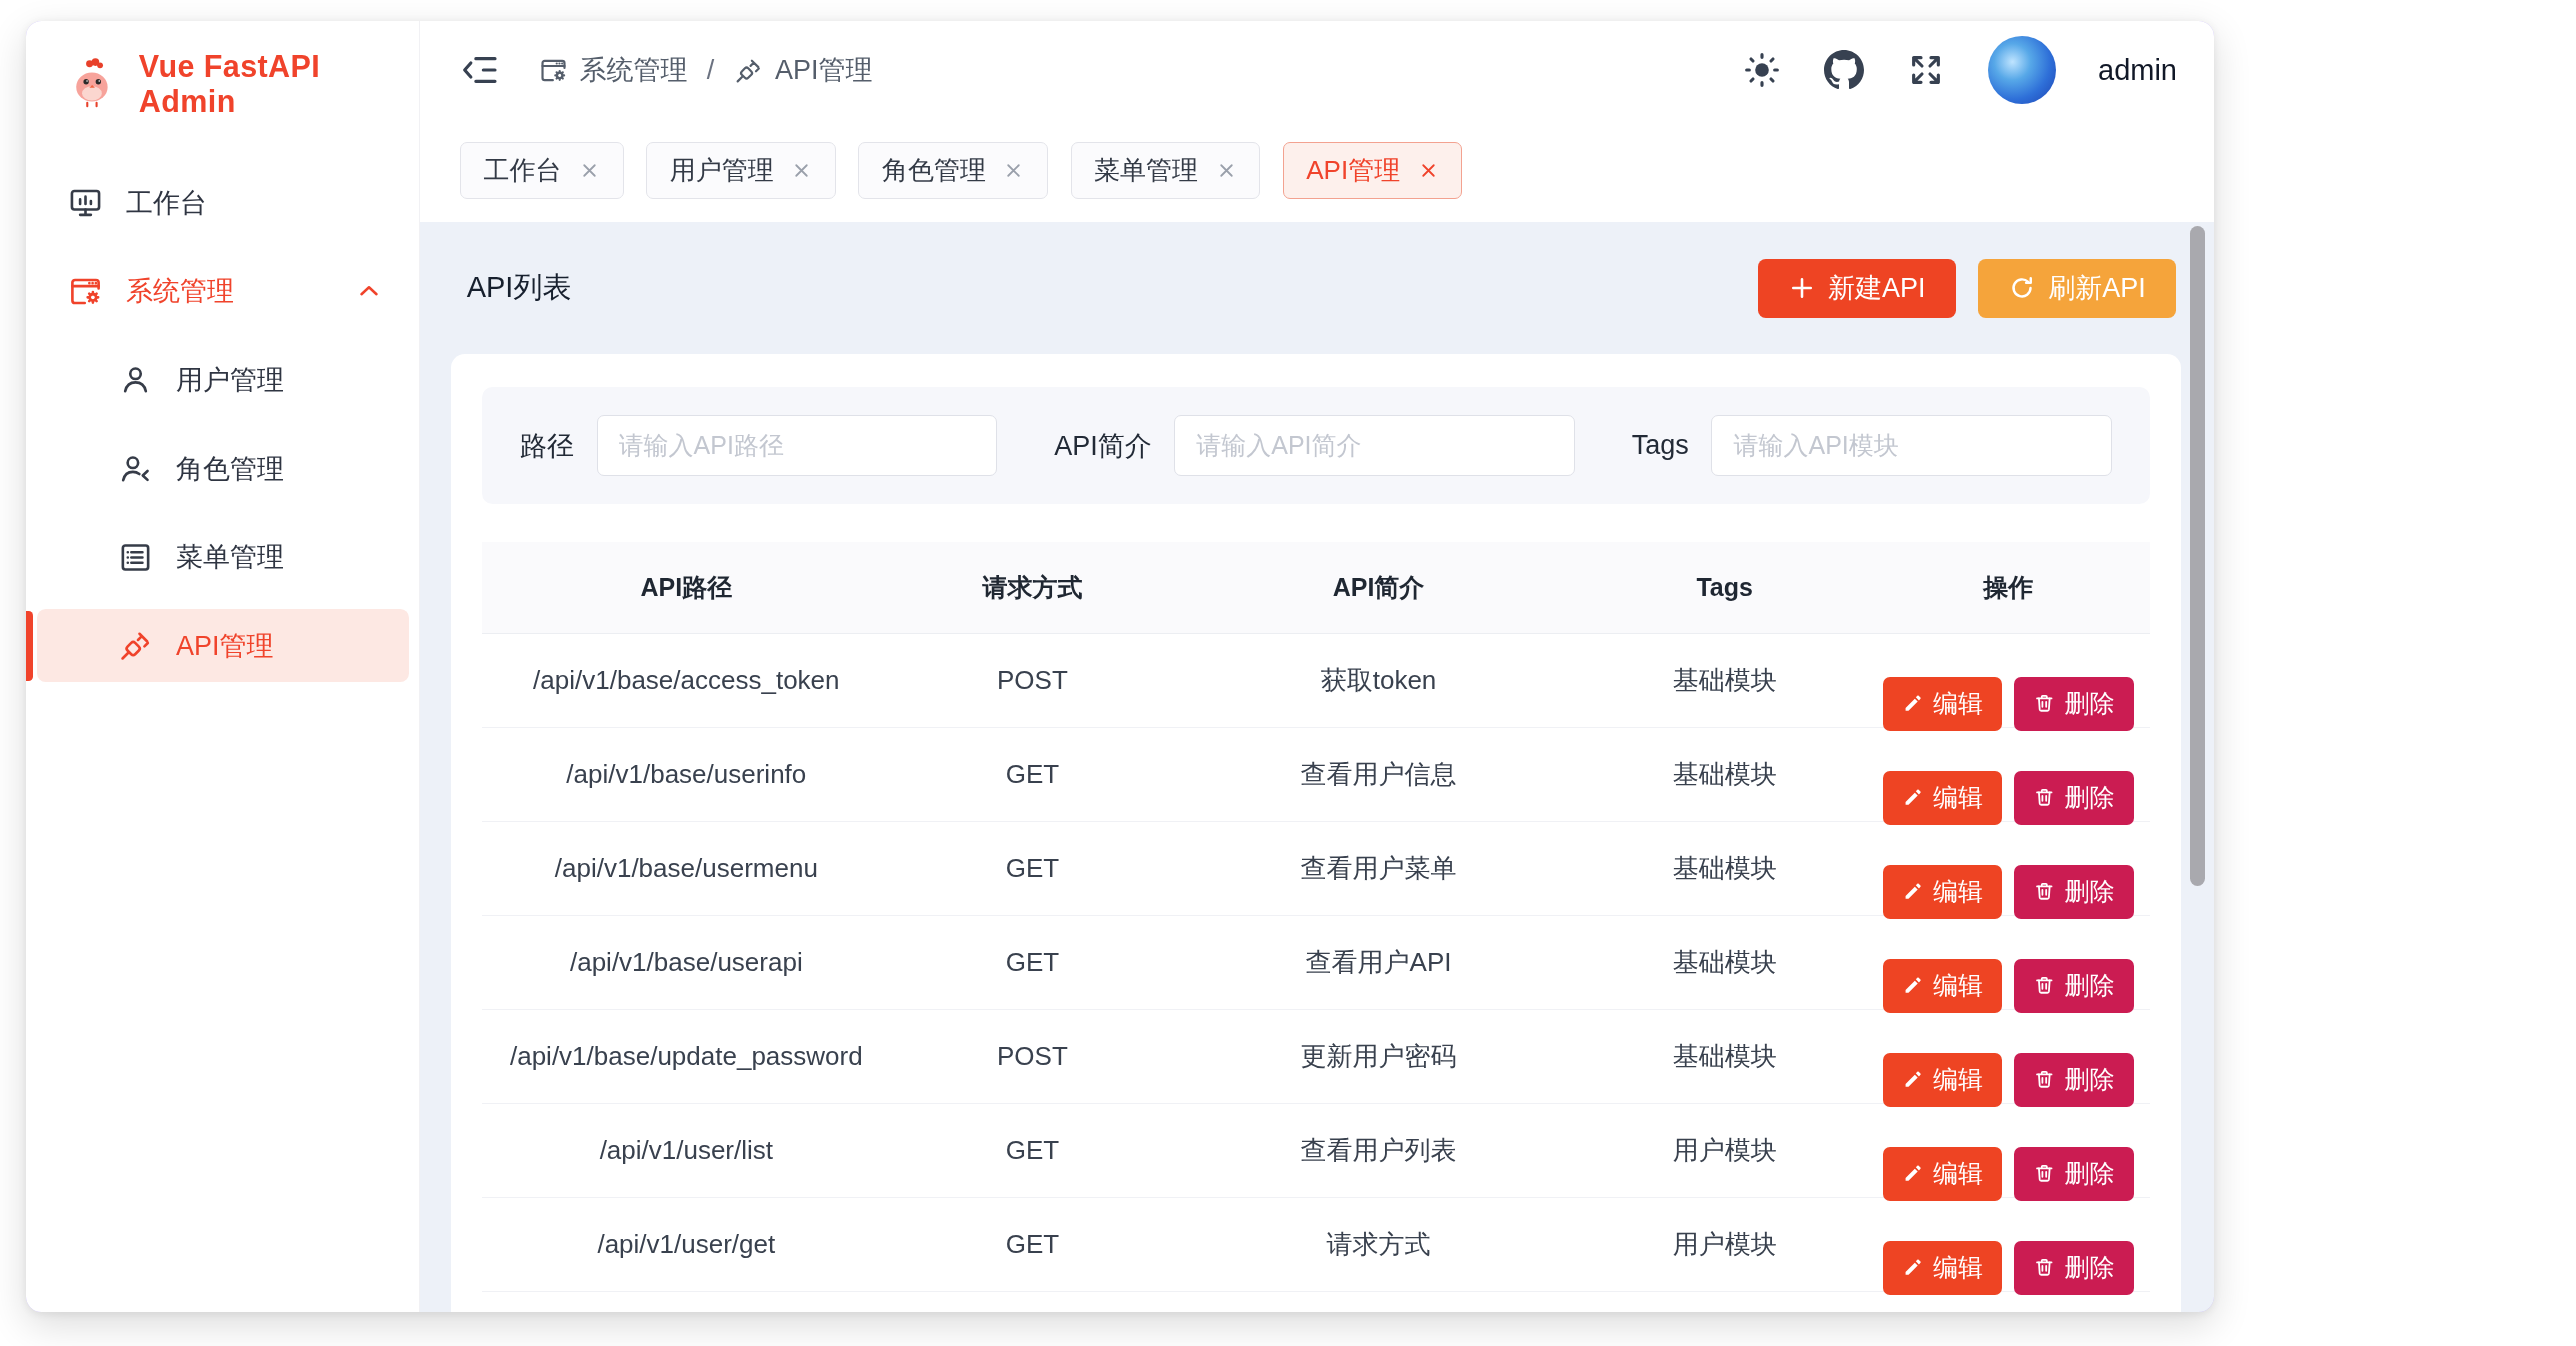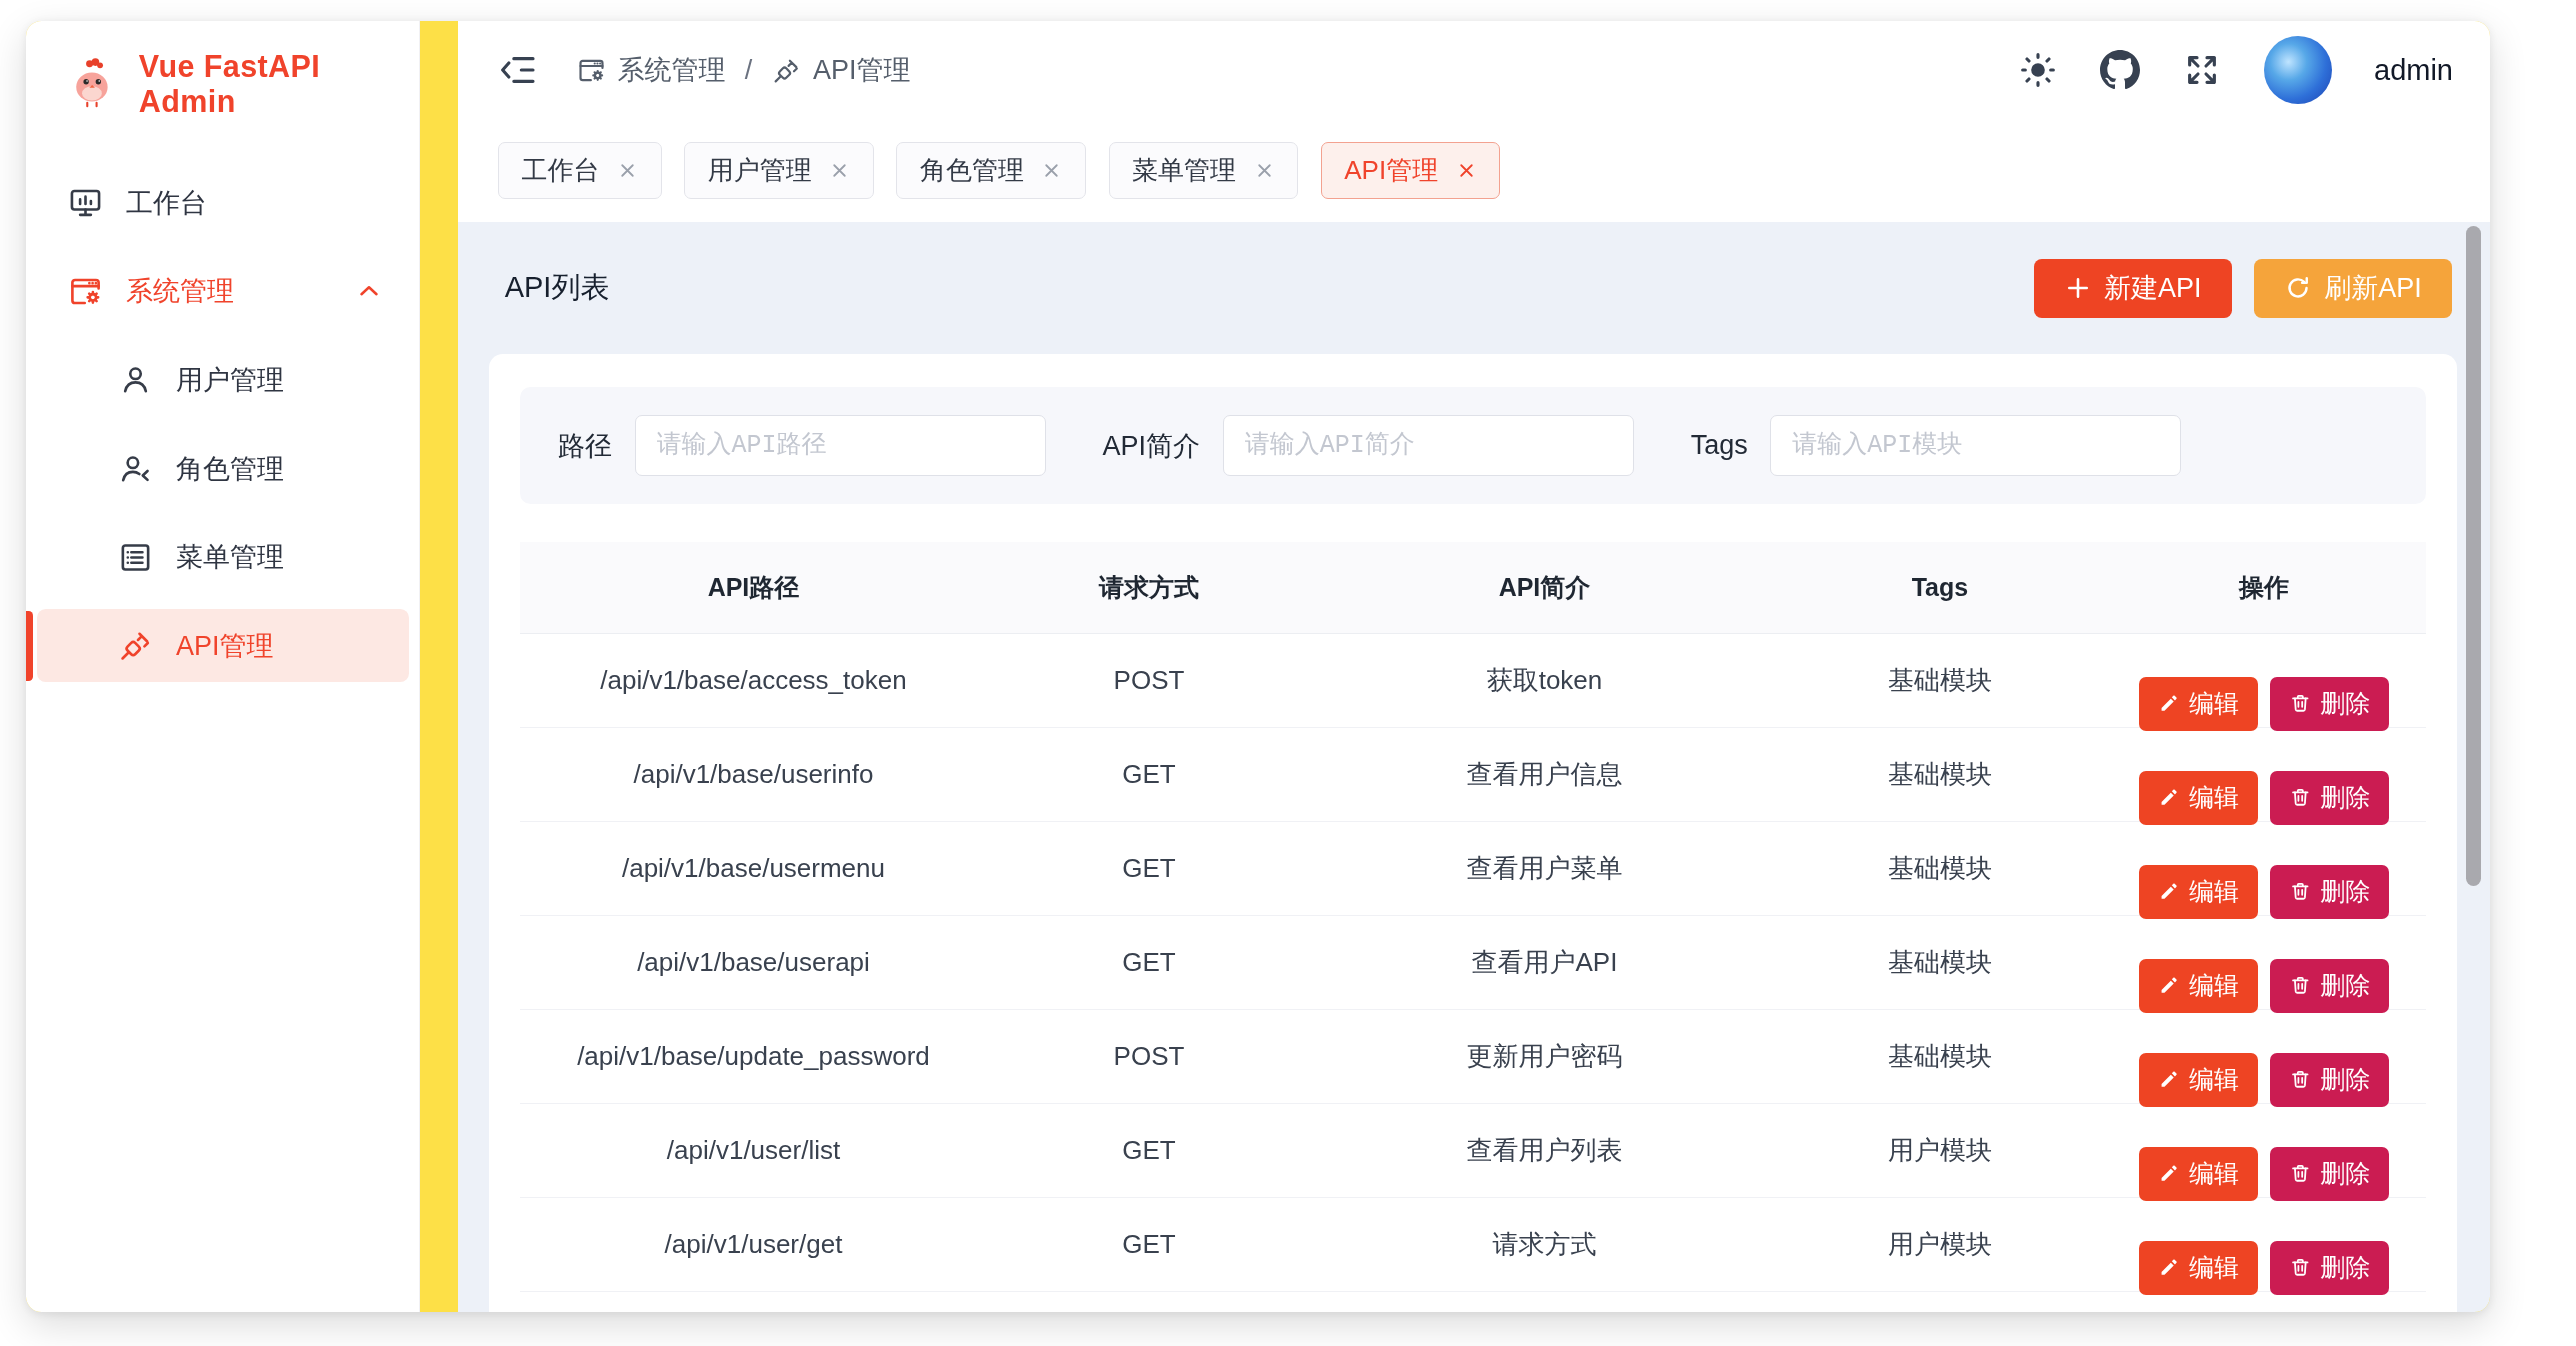--- a/index.html
+++ b/index.html
@@ -1,20 +1,20 @@
 <!DOCTYPE html>
 <html style="font-size:14px"><head>
 <meta charset="utf-8">
 <style>
   * { margin:0; padding:0; box-sizing:border-box; }
   html,body { width:2576px; height:1346px; background:#fff; overflow:hidden;
     font-family:"Liberation Sans","DejaVu Sans",sans-serif; }
-  .window { position:absolute; left:26px; top:21px; width:2464px; height:1291px;
-    background:#fde047; border-radius:15.7px; overflow:hidden; display:flex;
-    box-shadow:0 12.2px 38px rgba(0,0,0,.14), 0 1.7px 8.7px rgba(0,0,0,.07);gap:38px; }
+  .window { position:absolute; left:26px; top:21px; width:2188px; height:1291px;
+    background:#c4b5fd; border-radius:15.7px; overflow:hidden; display:flex;
+    box-shadow:0 12.2px 38px rgba(0,0,0,.14), 0 1.7px 8.7px rgba(0,0,0,.07); }
 
   
   .sidebar { width:394px; flex:0 0 394px; border-right:1.7px solid #f1f1f4; background:#fff;
     padding-top:31px; }
   .logo { display:flex; align-items:center; gap:19px; padding:0 0 0 38px; height:63px; cursor:pointer; }
   .logo-title { font-size:30.5px; font-weight:700; color:#F0432B; letter-spacing:0.4px; }
   .nav { margin-top:51px; }
   .nav-item { position:relative; display:flex; align-items:center; gap:22.6px; height:73px;
     margin:0 10.5px 15.7px 10.5px; padding-left:30px; border-radius:8.7px; font-size:27px; color:#2f3542; cursor:pointer; }
   .nav-item .icon { width:37px; height:37px; color:#363c48; }
@@ -62,21 +62,21 @@
   .btn-new { background:#EE4423; }
   .btn-refresh { background:#F5A43B; }
 
   .card { background:#fff; border-radius:14px 14px 0 0; padding:33px 31px 0 31px; height:1045px; }
 
   .filter { height:117px; background:#f6f7fb; border-radius:10.5px; display:flex; align-items:center;
     padding:0 38px; }
   .f-label { font-size:27px; color:#222a36; flex:0 0 auto; }
   .f-input { width:411px; height:61px; margin-left:22.6px; margin-right:57px; border:1.7px solid #dfe1e8;
     border-radius:7px; background:#fff; font-size:25px; color:#333; padding:8px 21px; outline:none;
-    font-family:Liberation Mono, monospace; }
+    font-family:Liberation Sans, sans-serif; }
   .f-input::placeholder { color:#c3c7d0; }
   .f-input.last { margin-right:0; }
   .f-actions { margin-left:auto; display:flex; gap:22.6px; }
   .btn-reset { background:#fbe8e3; color:#EE4423; height:57px; }
   .btn-search { background:#EE4423; height:57px; }
 
   
   .table { margin-top:38px; }
   .trow { display:flex; align-items:center; }
   .thead { background:#fafafc; height:92px; border-bottom:1.7px solid #eceef2; }

